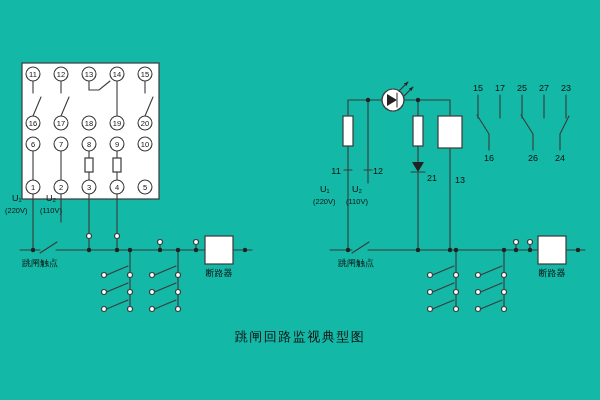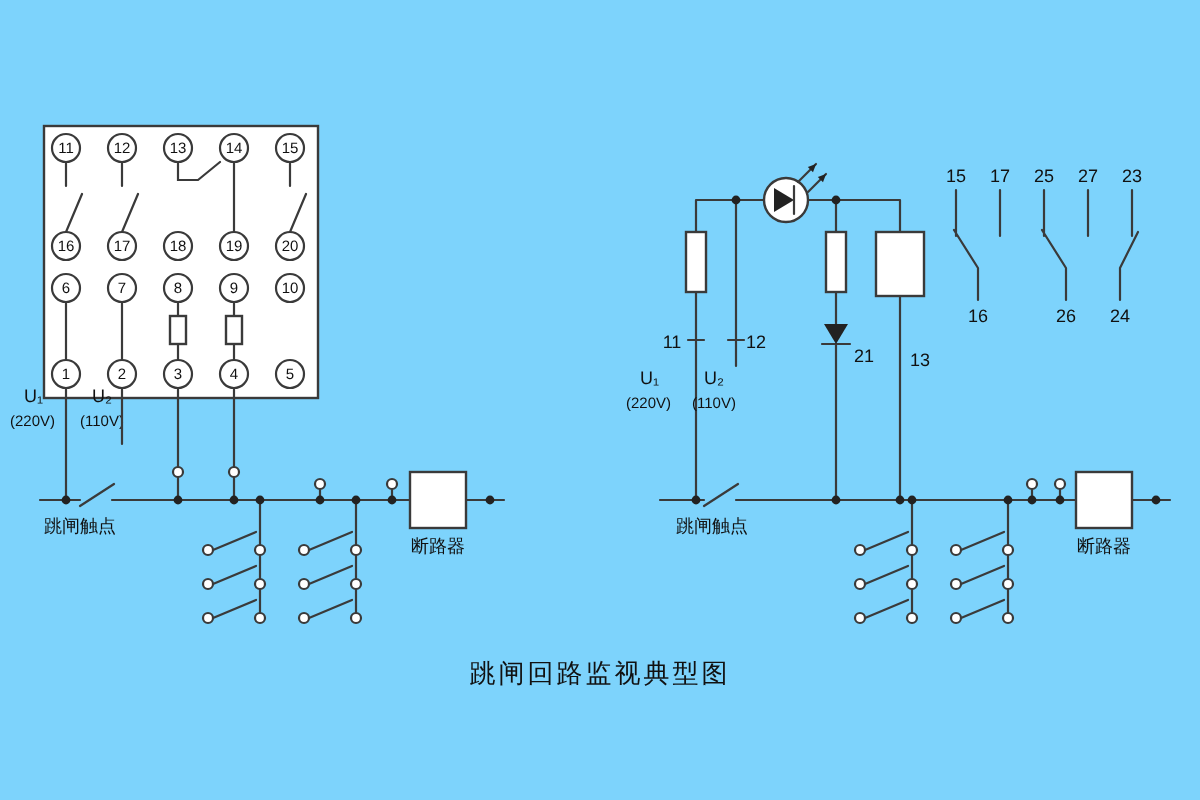--- a/index.html
+++ b/index.html
@@ -1,16 +1,16 @@
 <!DOCTYPE html>
 <html><head>
 <meta charset="utf-8">
 <style>
   html,body{margin:0;padding:0;background:#ffffff;}
-  .stage{width:600px;height:400px;background:#7dd3fc;position:relative;overflow:hidden;}
+  .stage{width:600px;height:400px;background:#14b8a6;position:relative;overflow:hidden;}
   svg{font-family:"Liberation Sans",sans-serif;}
   .wire{stroke:#3a3a3a;stroke-width:1.1;fill:none;stroke-linecap:round;}
   .dot{fill:#222;stroke:none;}
   .term{fill:#fff;stroke:#3a3a3a;stroke-width:1.1;}
   .box{fill:#fff;stroke:#3a3a3a;stroke-width:1.2;}
   .pin-c{fill:#fff;stroke:#3a3a3a;stroke-width:1.1;}
   .pin-t{font-size:7.5px;text-anchor:middle;fill:#111;}
   .num{font-size:9px;fill:#111;text-anchor:middle;}
   .lbl{font-size:9px;fill:#111;}
   .small{font-size:7.5px;fill:#111;}

